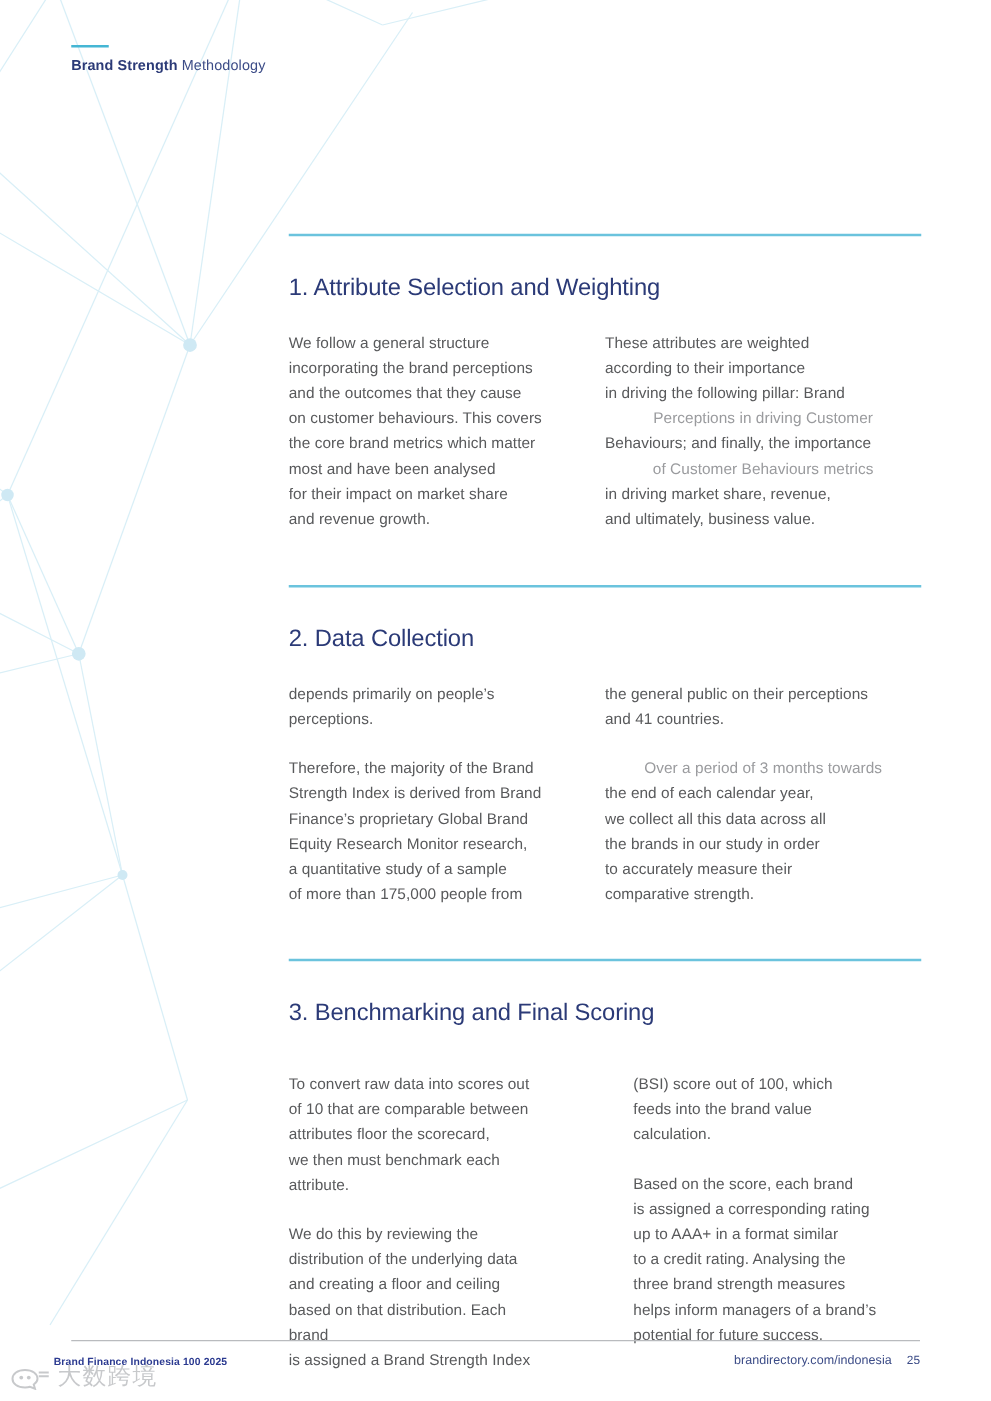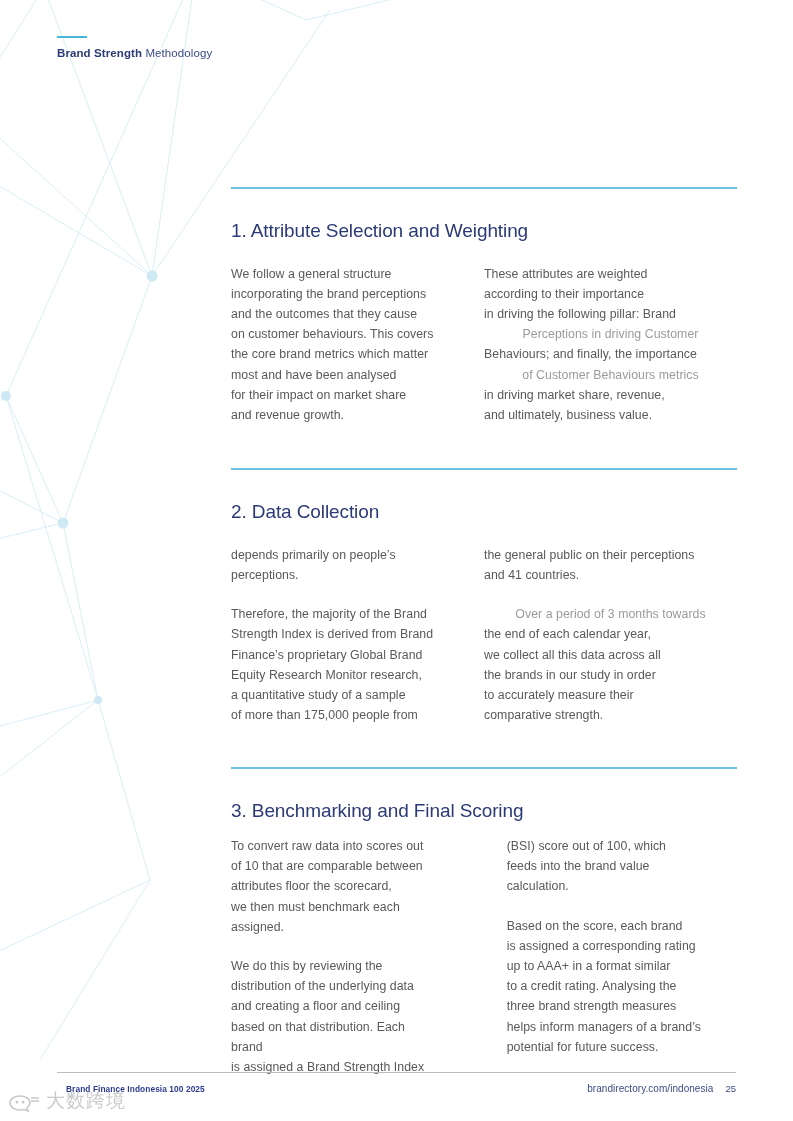--- a/index.html
+++ b/index.html
@@ -109,35 +109,35 @@
   #section-1 { margin-top: 187px; }
   #section-1 .section-heading { margin-top: 31px; }
   #section-1 .columns { margin-top: 22px; }
 
   #section-2 { margin-top: 43px; }
   #section-2 .section-heading { margin-top: 31px; }
   #section-2 .columns { margin-top: 22px; }
 
   #section-3 { margin-top: 42px; }
   #section-3 .section-heading { margin-top: 31px; }
-  #section-3 .columns { margin-top: 14px; gap: 43px; }
+  #section-3 .columns { margin-top: 35px; gap: 43px; }
 
   
   .footer-rule {
     position: absolute;
     left: 57px;
     top: 1072px;
     width: 679px;
     height: 1px;
     background: #b9bbbe;
     z-index: 2;
   }
   .footer-left {
     position: absolute;
-    left: 66px;
+    left: 43px;
     top: 1084px;
     font-size: 8.3px;
     font-weight: bold;
     color: #2b3a90;
     letter-spacing: 0.1px;
     z-index: 3;
     white-space: nowrap;
   }
   .footer-right {
     position: absolute;
@@ -294,21 +294,21 @@
     <div class="section" id="section-3">
       <div class="section-divider"></div>
       <h2 class="section-heading">3. Benchmarking and Final Scoring</h2>
       <div class="columns">
         <div class="col col-left">
           <p class="para">
             <span class="ln">To convert raw data into scores out</span>
             <span class="ln">of 10 that are comparable between</span>
             <span class="ln">attributes floor the scorecard,</span>
             <span class="ln">we then must benchmark each</span>
-            <span class="ln">assigned.</span>
+            <span class="ln">attribute.</span>
           </p>
           <p class="para">
             <span class="ln">We do this by reviewing the</span>
             <span class="ln">distribution of the underlying data</span>
             <span class="ln">and creating a floor and ceiling</span>
             <span class="ln">based on that distribution. Each brand</span>
             <span class="ln">is assigned a Brand Strength Index</span>
           </p>
         </div>
         <div class="col col-right">

